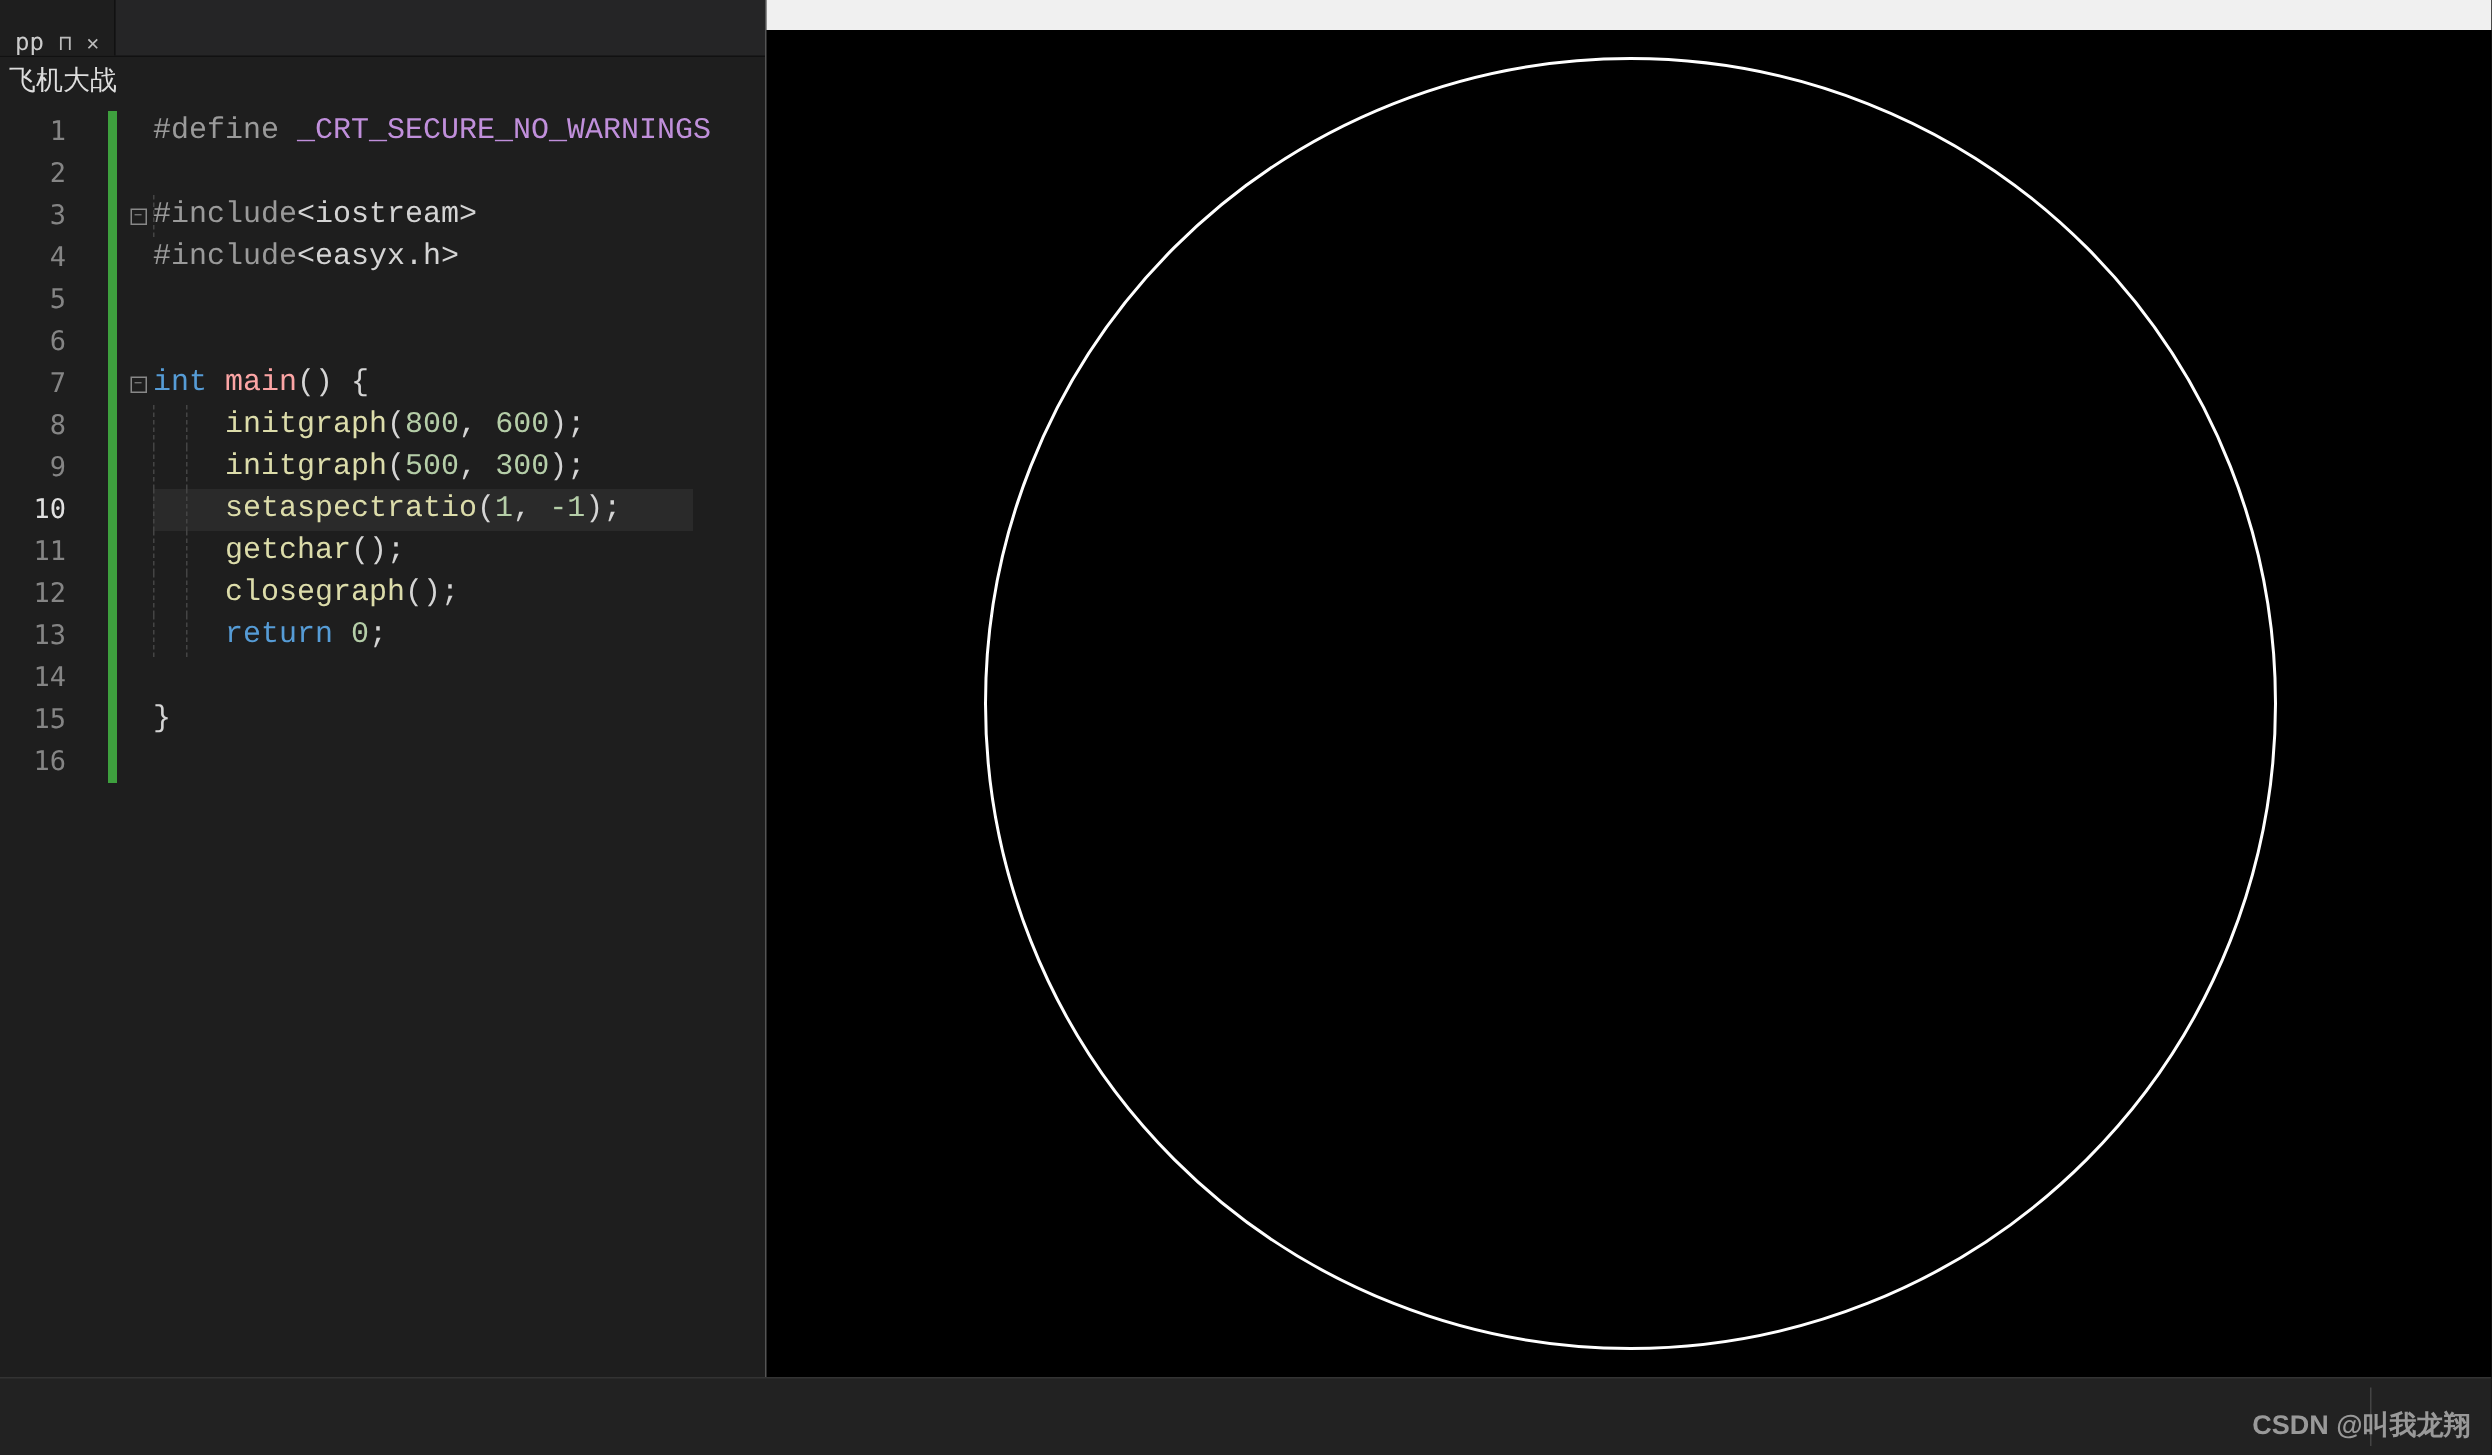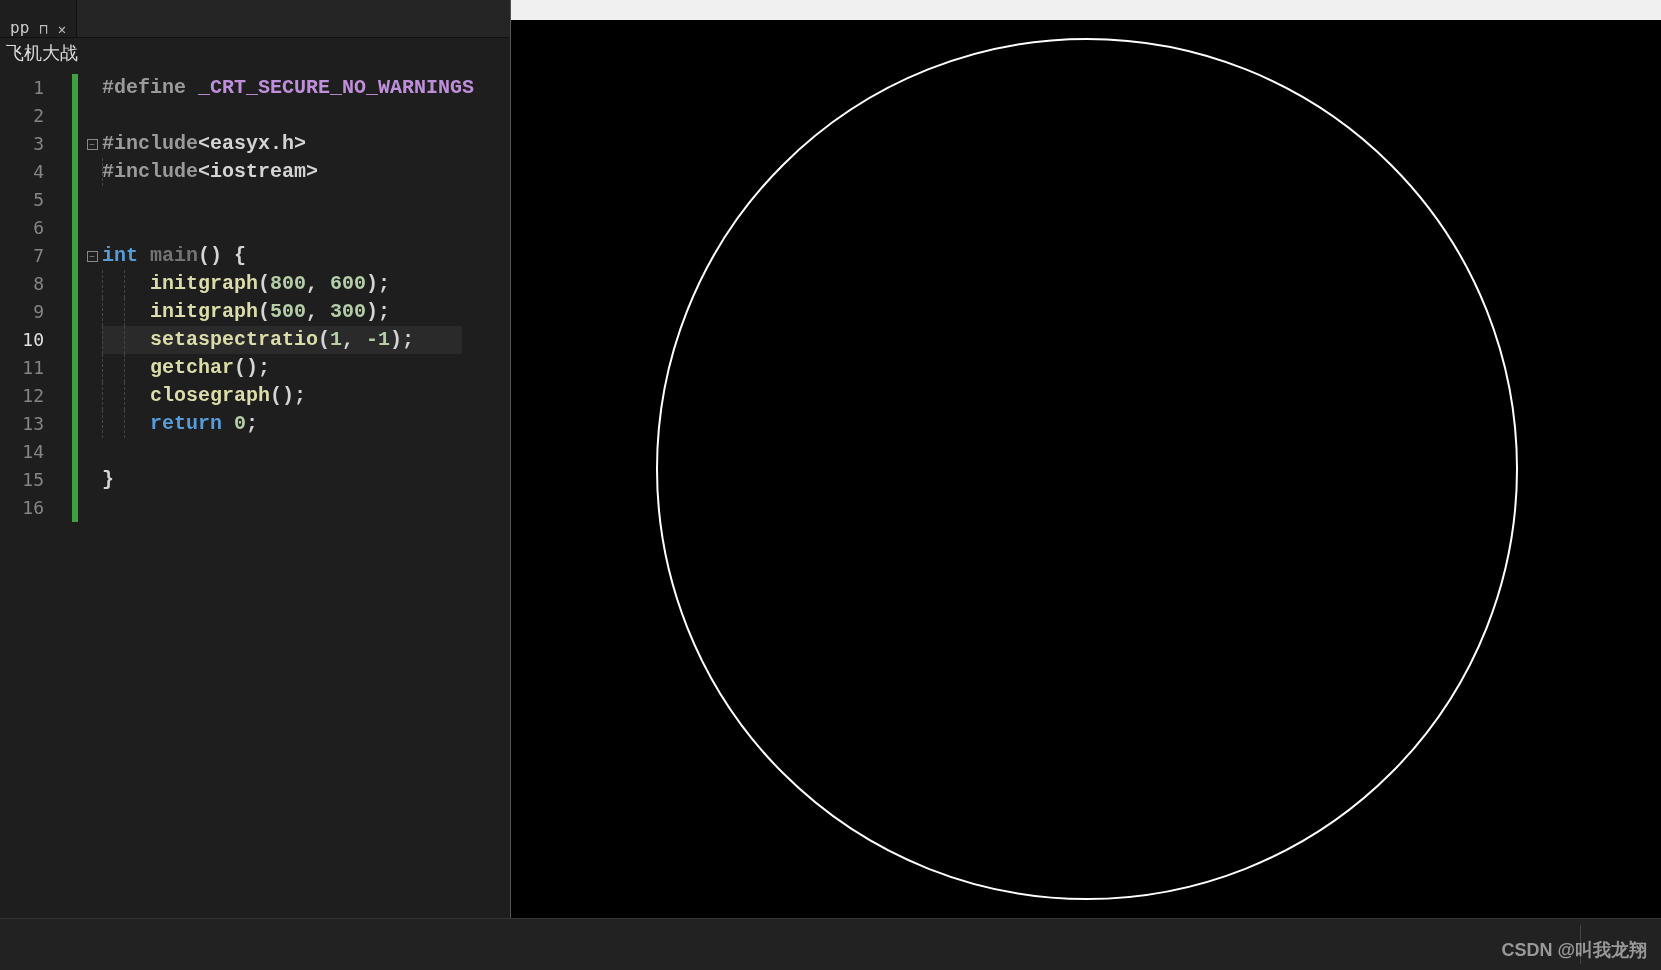--- a/index.html
+++ b/index.html
@@ -108,37 +108,36 @@
     padding-top: 6px;
     position: relative;
   }
   .code-line {
     height: 28px;
     line-height: 28px;
     font-size: 20px;
     font-family: Consolas, 'Courier New', monospace;
     white-space: pre;
     position: relative;
-    font-weight: bold;
   }
   .code-line.current-bg { background: #2a2a2a; }
   .guide {
     position: absolute;
     top: 0; bottom: 0;
     border-left: 1px dashed #444;
   }
   .tok-macro   { color: #9a9a9a; }
   .tok-define  { color: #c08fdb; }
   .tok-keyword { color: #569cd6; }
   .tok-type    { color: #569cd6; }
   .tok-func    { color: #dcdcaa; }
   .tok-num     { color: #b5cea8; text-align: right; }
   .tok-include { color: #9a9a9a; }
   .tok-header  { color: #d4d4d4; }
-  .tok-plain   { color: #737373; }
+  .tok-plain   { color: #fca5a5; }
   .tok-op      { color: #d4d4d4; }
 
   .output-window {
     position: absolute;
     left: 510px;
     top: 0;
     width: 1151px;
     height: 920px;
     background: #000;
     border-left: 1px solid #555;
@@ -237,22 +236,22 @@
       <div class="fold-cell"></div>
       <div class="fold-cell"></div>
       <div class="fold-cell"></div>
       <div class="fold-cell"></div>
       <div class="fold-cell"></div>
       <div class="fold-cell"></div>
     </div>
   <div class="code-col" id="codecol">
       <div class="code-line"><span></span><span class="tok-macro">#define </span><span class="tok-define">_CRT_SECURE_NO_WARNINGS</span></div>
       <div class="code-line"><span></span></div>
+      <div class="code-line"><span></span><span class="guide" style="left: 0px;"></span><span class="tok-include">#include</span><span class="tok-header">&lt;iostream&gt;</span></div>
       <div class="code-line"><span></span><span class="tok-include">#include</span><span class="tok-header">&lt;easyx.h&gt;</span></div>
-      <div class="code-line"><span></span><span class="guide" style="left: 0px;"></span><span class="tok-include">#include</span><span class="tok-header">&lt;iostream&gt;</span></div>
       <div class="code-line"><span></span></div>
       <div class="code-line"><span></span></div>
       <div class="code-line"><span></span><span class="tok-type">int</span><span class="tok-plain"> main</span><span class="tok-op">()</span><span class="tok-op"> {</span></div>
       <div class="code-line"><span>    </span><span class="guide" style="left: 0px;"></span><span class="guide" style="left: 22px;"></span><span class="tok-func">initgraph</span><span class="tok-op">(</span><span class="tok-num">800</span><span class="tok-op">, </span><span class="tok-num">600</span><span class="tok-op">);</span></div>
       <div class="code-line"><span>    </span><span class="guide" style="left: 0px;"></span><span class="guide" style="left: 22px;"></span><span class="tok-func">initgraph</span><span class="tok-op">(</span><span class="tok-num">500</span><span class="tok-op">, </span><span class="tok-num">300</span><span class="tok-op">);</span></div>
       <div class="code-line current-bg"><span>    </span><span class="guide" style="left: 0px;"></span><span class="guide" style="left: 22px;"></span><span class="tok-func">setaspectratio</span><span class="tok-op">(</span><span class="tok-num">1</span><span class="tok-op">, </span><span class="tok-num">-1</span><span class="tok-op">);</span></div>
       <div class="code-line"><span>    </span><span class="guide" style="left: 0px;"></span><span class="guide" style="left: 22px;"></span><span class="tok-func">getchar</span><span class="tok-op">();</span></div>
       <div class="code-line"><span>    </span><span class="guide" style="left: 0px;"></span><span class="guide" style="left: 22px;"></span><span class="tok-func">closegraph</span><span class="tok-op">();</span></div>
       <div class="code-line"><span>    </span><span class="guide" style="left: 0px;"></span><span class="guide" style="left: 22px;"></span><span class="tok-keyword">return </span><span class="tok-num">0</span><span class="tok-op">;</span></div>
       <div class="code-line"><span></span></div>

